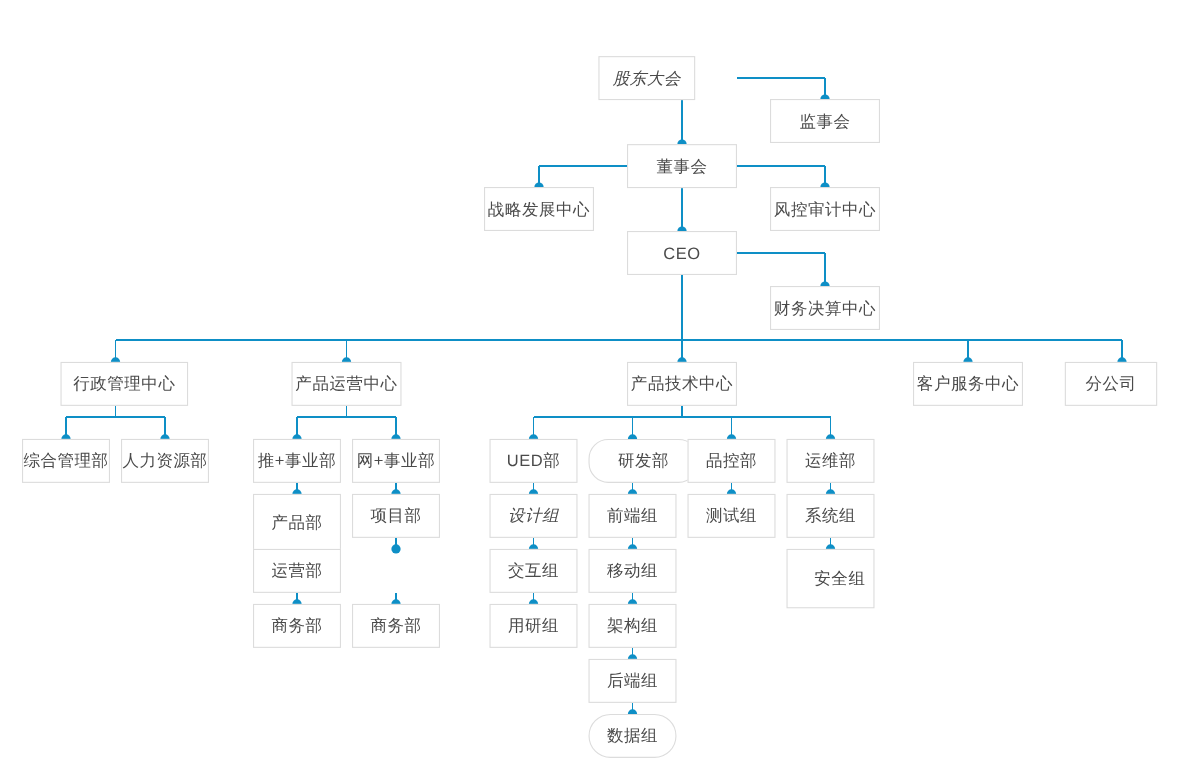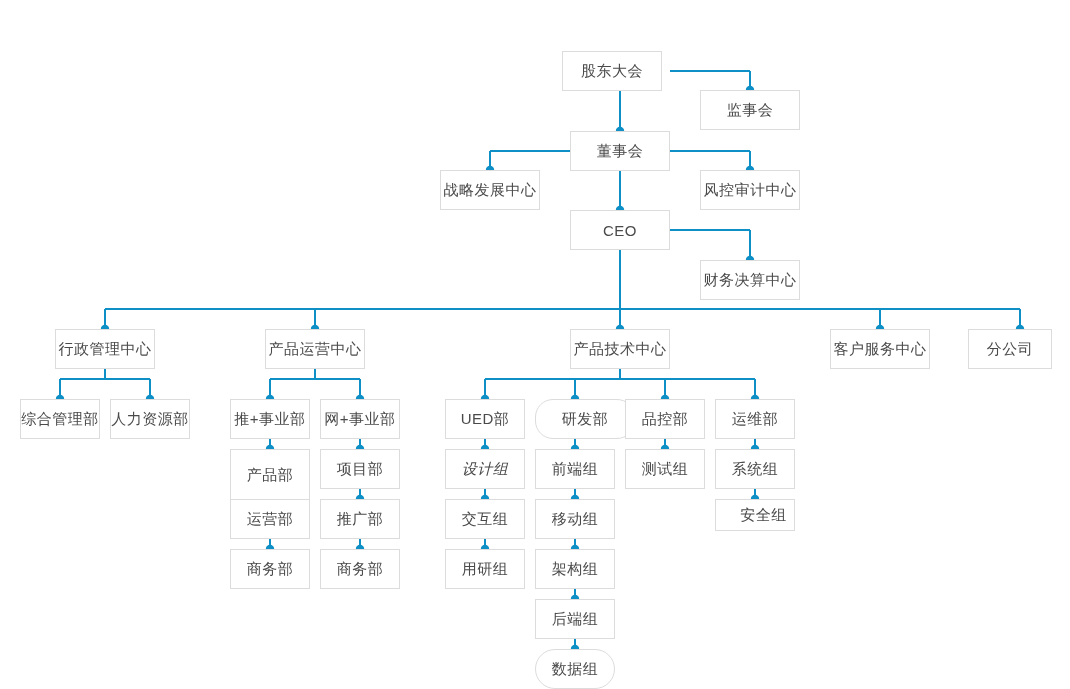--- a/index.html
+++ b/index.html
@@ -117,42 +117,42 @@
       <line x1="485" y1="379" x2="755" y2="379" stroke="#0e8fc6" stroke-width="1.6" shape-rendering="crispEdges"></line>
       <line x1="485" y1="379" x2="485" y2="399" stroke="#0e8fc6" stroke-width="1.6" shape-rendering="crispEdges"></line>
       <circle cx="485" cy="399" r="4.2" fill="#0e8fc6"></circle>
       <line x1="575" y1="379" x2="575" y2="399" stroke="#0e8fc6" stroke-width="1.6" shape-rendering="crispEdges"></line>
       <circle cx="575" cy="399" r="4.2" fill="#0e8fc6"></circle>
       <line x1="665" y1="379" x2="665" y2="399" stroke="#0e8fc6" stroke-width="1.6" shape-rendering="crispEdges"></line>
       <circle cx="665" cy="399" r="4.2" fill="#0e8fc6"></circle>
       <line x1="755" y1="379" x2="755" y2="399" stroke="#0e8fc6" stroke-width="1.6" shape-rendering="crispEdges"></line>
       <circle cx="755" cy="399" r="4.2" fill="#0e8fc6"></circle>
     </svg>
-<div class="node" style="left: 562px; top: 51px; width: 100px; height: 40px;">
+<div class="node" style="left: 544px; top: 51px; width: 88px; height: 40px; font-style: italic;">
       <span>股东大会</span>
     </div>
     <div class="node" style="left: 700px; top: 90px; width: 100px; height: 40px;">
       <span>监事会</span>
     </div>
     <div class="node" style="left: 570px; top: 131px; width: 100px; height: 40px;">
       <span>董事会</span>
     </div>
     <div class="node" style="left: 440px; top: 170px; width: 100px; height: 40px;">
       <span>战略发展中心</span>
     </div>
     <div class="node" style="left: 700px; top: 170px; width: 100px; height: 40px;">
       <span>风控审计中心</span>
     </div>
     <div class="node" style="left: 570px; top: 210px; width: 100px; height: 40px;">
       <span>CEO</span>
     </div>
     <div class="node" style="left: 700px; top: 260px; width: 100px; height: 40px;">
       <span>财务决算中心</span>
     </div>
-    <div class="node" style="left: 55px; top: 329px; width: 100px; height: 40px; text-align: right;">
+    <div class="node" style="left: 55px; top: 329px; width: 116px; height: 40px; text-align: right;">
       <span>行政管理中心</span>
     </div>
     <div class="node" style="left: 265px; top: 329px; width: 100px; height: 40px;">
       <span>产品运营中心</span>
     </div>
     <div class="node" style="left: 570px; top: 329px; width: 100px; height: 40px; align-items: center;">
       <span>产品技术中心</span>
     </div>
     <div class="node" style="left: 830px; top: 329px; width: 100px; height: 40px;">
       <span>客户服务中心</span>
@@ -174,23 +174,20 @@
     </div>
     <div class="node" style="left: 230px; top: 449px; width: 80px; height: 52px;">
       <span>产品部</span>
     </div>
     <div class="node" style="left: 320px; top: 449px; width: 80px; height: 40px;">
       <span>项目部</span>
     </div>
     <div class="node" style="left: 230px; top: 499px; width: 80px; height: 40px;">
       <span>运营部</span>
     </div>
-    <div class="node" style="left: 320px; top: 499px; width: 80px; height: 40px;">
-      <span>推广部</span>
-    </div>
     <div class="node" style="left: 230px; top: 549px; width: 80px; height: 40px;">
       <span>商务部</span>
     </div>
     <div class="node" style="left: 320px; top: 549px; width: 80px; height: 40px;">
       <span>商务部</span>
     </div>
     <div class="node" style="left: 445px; top: 399px; width: 80px; height: 40px;">
       <span>UED部</span>
     </div>
     <div class="node" style="left: 535px; top: 399px; width: 100px; height: 40px; border-radius: 18px;">
@@ -213,21 +210,21 @@
     </div>
     <div class="node" style="left: 715px; top: 449px; width: 80px; height: 40px;">
       <span>系统组</span>
     </div>
     <div class="node" style="left: 445px; top: 499px; width: 80px; height: 40px;">
       <span>交互组</span>
     </div>
     <div class="node" style="left: 535px; top: 499px; width: 80px; height: 40px;">
       <span>移动组</span>
     </div>
-    <div class="node" style="left: 715px; top: 499px; width: 80px; height: 32px; padding-left: 17px;">
+    <div class="node" style="left: 715px; top: 499px; width: 80px; height: 54px; padding-left: 17px;">
       <span>安全组</span>
     </div>
     <div class="node" style="left: 445px; top: 549px; width: 80px; height: 40px;">
       <span>用研组</span>
     </div>
     <div class="node" style="left: 535px; top: 549px; width: 80px; height: 40px;">
       <span>架构组</span>
     </div>
     <div class="node" style="left: 535px; top: 599px; width: 80px; height: 40px;">
       <span>后端组</span>

